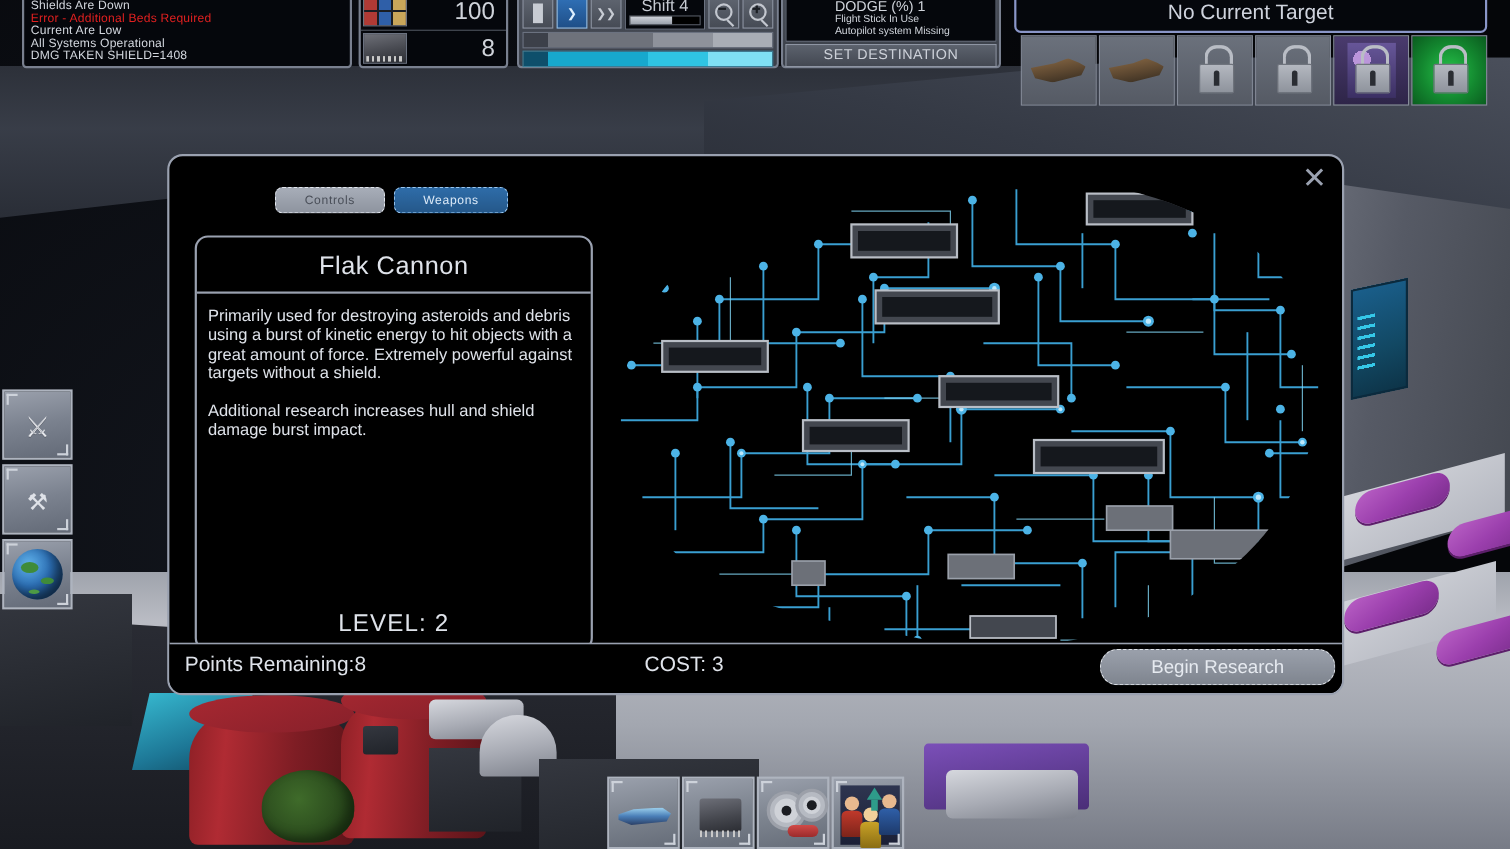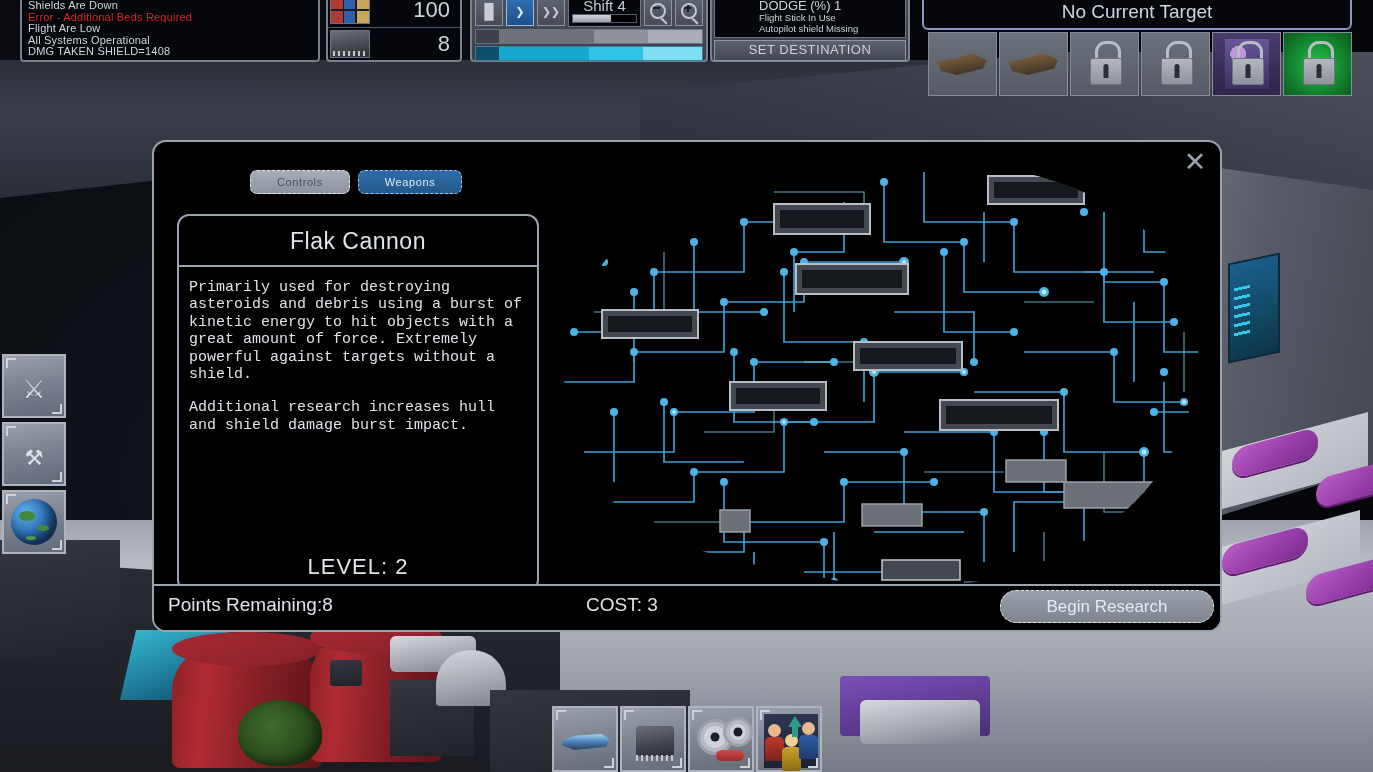--- a/index.html
+++ b/index.html
@@ -450,21 +450,21 @@
   .info-title {
     text-align: center; margin-top: 12px;
     font-family: "Liberation Sans", sans-serif;
     font-size: 23px; color: #dfe3ea; letter-spacing: .5px;
   }
   .info-divider {
     margin: 10px 0 0 0; height: 2px; background: #9aa1b0;
   }
   .info-body {
     padding: 12px 10px 0 10px;
-    font-family: Liberation Mono, monospace;
+    font-family: Liberation Sans, sans-serif;
     font-size: 15px; line-height: 17.4px; color: #dfe3ea;
   }
   .info-body p { margin: 0 0 16px 0; }
   .stats {
     padding: 0 10px;
     font-family: "Liberation Sans", sans-serif;
     font-size: 16px; line-height: 18px; color: #dfe3ea;
   }
   .bonus { color: #2cc22c; }
   .level-row {
@@ -543,21 +543,21 @@
     <div class="machine-gray" style="left:436px;top:650px;width:70px;height:56px;border-radius:34px 34px 4px 4px;"></div>
     <div class="machine-dark" style="left:490px;top:690px;width:200px;height:82px;"></div>
     <div class="machine-dark" style="left:840px;top:676px;width:150px;height:60px;border-radius:4px;background:linear-gradient(170deg,#7b4fb8 0%,#4a2e77 100%);"></div>
     <div class="machine-gray" style="left:860px;top:700px;width:120px;height:44px;"></div>
     <div class="machine-dark" style="left:0;top:540px;width:120px;height:120px;"></div>
   </div>
 
   <div class="hud-panel status-box">
     <div class="status-line">Shields Are Down</div>
     <div class="status-line err">Error - Additional Beds Required</div>
-    <div class="status-line">Flight Are Low</div>
+    <div class="status-line">Current Are Low</div>
     <div class="status-line">All Systems Operational</div>
     <div class="status-line">DMG TAKEN SHIELD=1408</div>
   </div>
 
   <div class="hud-panel res-box">
     <div class="res-row">
       <div class="res-icon crates"></div>
       <div class="res-val">100</div>
     </div>
     <div class="res-row">
@@ -587,21 +587,21 @@
     <div class="speed-gauges">
       <div class="gauge-gray"></div>
       <div class="gauge-blue"></div>
     </div>
   </div>
 
   <div class="hud-panel nav-box">
     <div class="nav-info">
       <div class="nav-line big">DODGE (%) 1</div>
       <div class="nav-line small">Flight Stick In Use</div>
-      <div class="nav-line small">Autopilot shield Missing</div>
+      <div class="nav-line small">Autopilot system Missing</div>
     </div>
     <div class="nav-btn">SET DESTINATION</div>
   </div>
 
   <div class="hud-panel target-box">
     <div class="target-text">No Current Target</div>
   </div>
 
   <div class="weap-slots">
     <div class="weap-slot">

